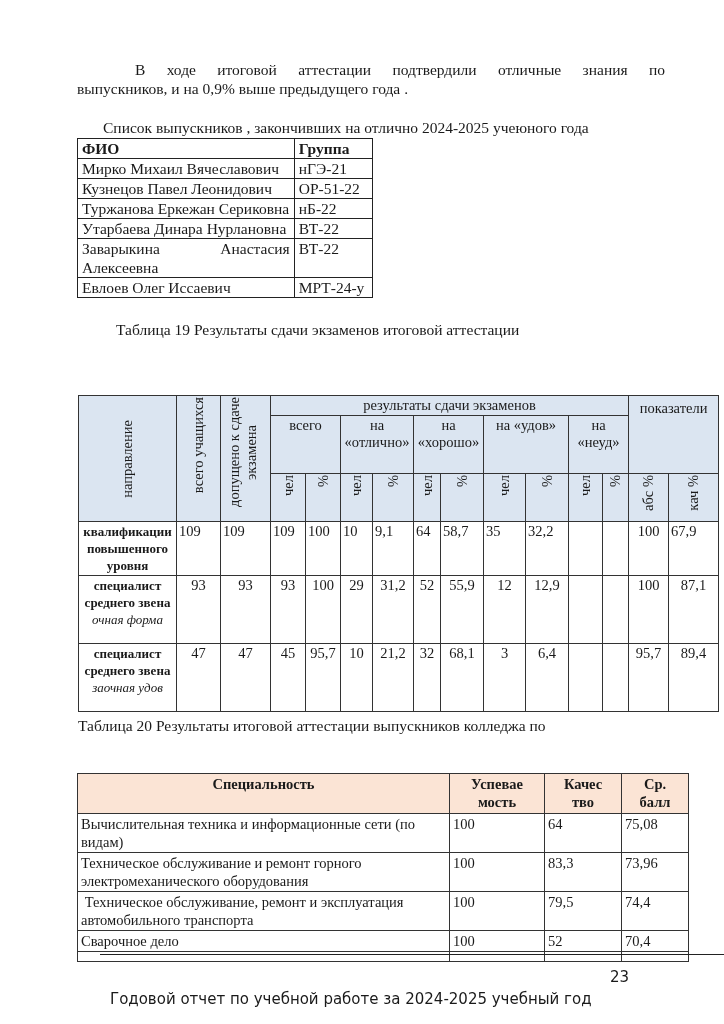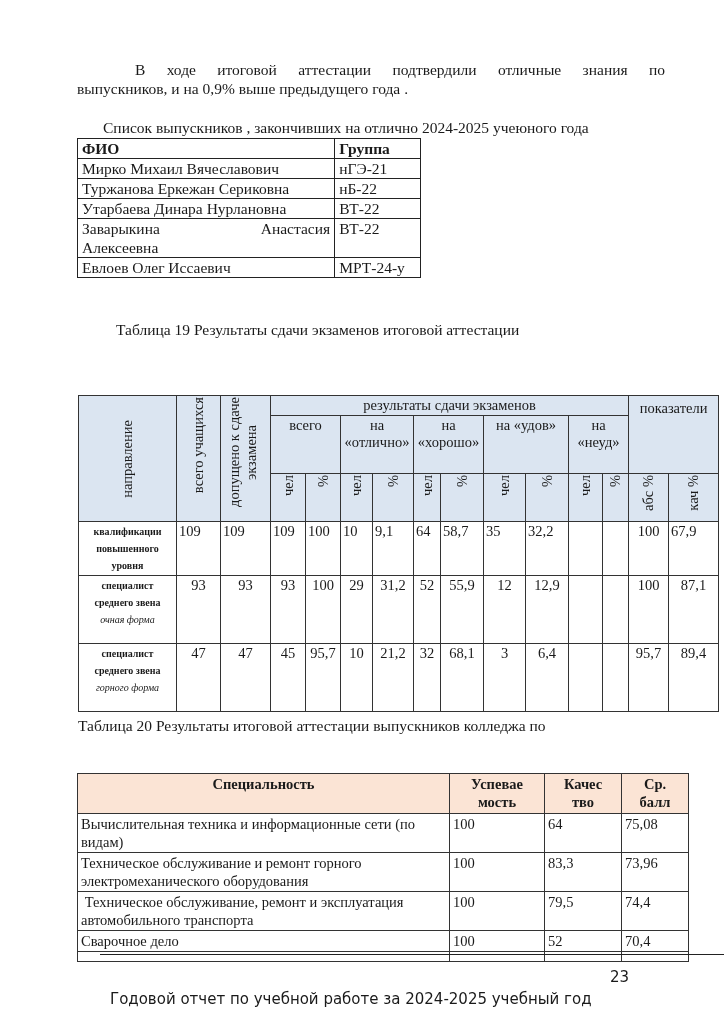--- a/index.html
+++ b/index.html
@@ -8,50 +8,54 @@
   .abs { position:absolute; }
   .para { font-size:15.5px; line-height:19px; text-align:justify; }
   .para .l1 { text-indent:58px; }
   .caption { font-size:15.5px; line-height:19px; }
   table { border-collapse:collapse; }
   .t1 td { border:1px solid #222; font-size:15.5px; padding:0 4px; line-height:19px; vertical-align:top; }
   .t1 .hdr td { font-weight:bold; }
   .t2 td { border:1px solid #333; font-size:14.5px; line-height:17px; padding:1px 2px; vertical-align:top; }
   .t2 .h td { background:#dbe5f1; font-weight:normal; text-align:center; }
   .vert { writing-mode:vertical-rl; transform:rotate(180deg); margin:0 auto; text-align:center; white-space:nowrap; }
-  .t2 .rowlabel { font-size:10px; line-height:17px; font-weight:bold; text-align:center; }
+  .t2 .rowlabel { font-size:13px; line-height:17px; font-weight:bold; text-align:center; }
   .t2 .rowlabel i { font-weight:normal; }
   .t3 td { border:1px solid #333; font-size:14.5px; line-height:18px; padding:1px 3px; vertical-align:top;margin-left:44px; }
   .t3 .h td { background:#fbe4d5; font-weight:bold; text-align:center; }
   .footer { font-family:"DejaVu Sans", sans-serif; font-size:15px; }
   .pagenum { font-family:"DejaVu Sans", sans-serif; font-size:15px; }
 </style>
 </head>
 <body>
 
 <div class="abs para" style="left:77px; top:60px; width:588px;">
   <div class="l1" style="text-align-last:justify;">В ходе итоговой аттестации подтвердили отличные знания по</div>
   <div>выпускников, и на 0,9% выше предыдущего года .</div>
 </div>
 
 <div class="abs caption" style="left:103px; top:118px; white-space:nowrap;">Список выпускников , закончивших на отлично  2024-2025 учеюного года</div>
 
-<table class="abs t1" style="left:77px; top:138px; width:344px;">
+<table class="abs t1" style="left:77px; top:138px; width:296px;">
   <colgroup>
       <col style="width:258px">
       <col style="width:86px">
     </colgroup>
   <tbody>
       <tr class="hdr">
     <td>ФИО</td>
     <td>Группа</td>
   </tr>
   <tr>
     <td>Мирко Михаил Вячеславович</td>
     <td>нГЭ-21</td>
+  </tr>
+  <tr>
+    <td>Кузнецов Павел Леонидович</td>
+    <td>ОР-51-22</td>
   </tr>
   <tr>
     <td>Туржанова Еркежан Сериковна</td>
     <td>нБ-22</td>
   </tr>
   <tr>
     <td>Утарбаева Динара Нурлановна</td>
     <td>ВТ-22</td>
   </tr>
   <tr>
@@ -179,21 +183,21 @@
     <td>52</td>
     <td>55,9</td>
     <td>12</td>
     <td>12,9</td>
     <td></td>
     <td></td>
     <td>100</td>
     <td>87,1</td>
   </tr>
   <tr style="height:68px; text-align:center;">
-    <td class="rowlabel"><span>специалист среднего звена</span> <i>горного форма</i></td>
+    <td class="rowlabel"><span>специалист среднего звена</span> <i>заочная удов</i></td>
     <td>47</td>
     <td>47</td>
     <td>45</td>
     <td style="word-break:break-all;">95,7</td>
     <td>10</td>
     <td>21,2</td>
     <td>32</td>
     <td>68,1</td>
     <td>3</td>
     <td>6,4</td>

